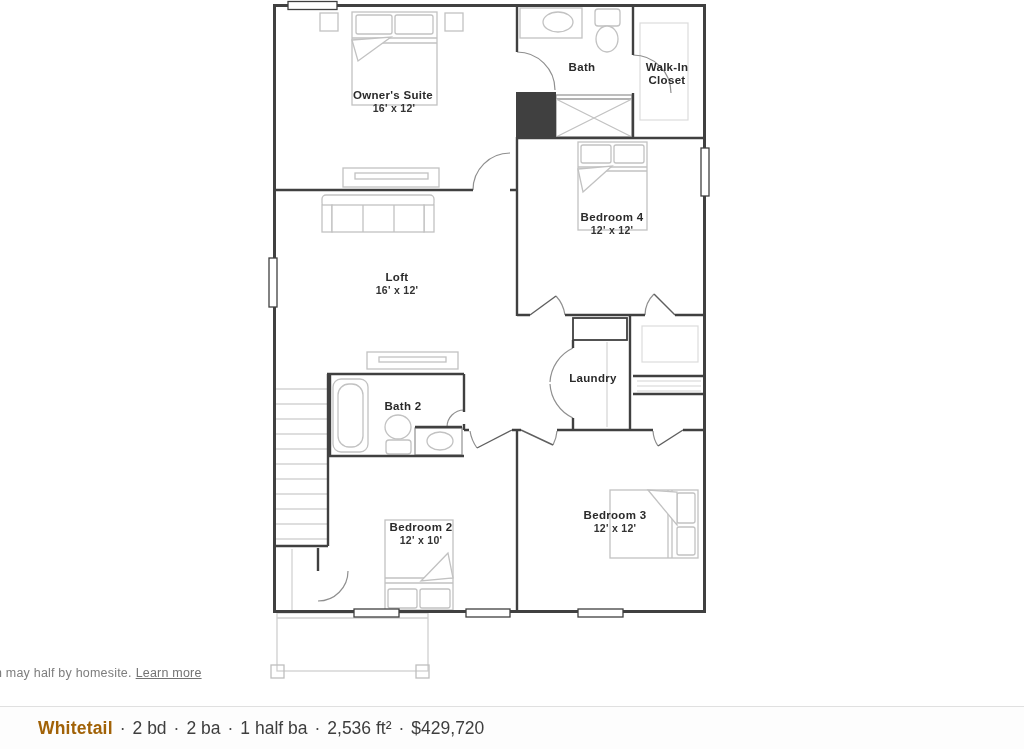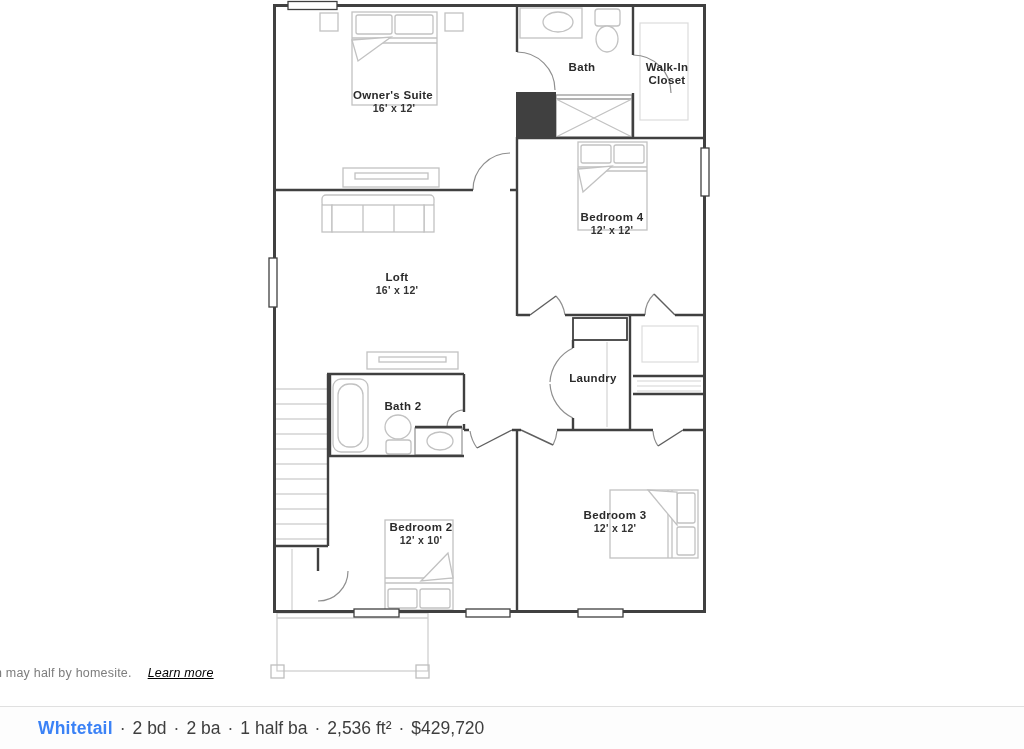--- a/index.html
+++ b/index.html
@@ -10,28 +10,28 @@
   }
   .stage{position:absolute;inset:0;}
   svg.plan{position:absolute;left:0;top:0;}
   svg text{font-family:"Liberation Sans","DejaVu Sans",sans-serif;fill:#2a2a2a;}
   .room-name{font-size:11.5px;font-weight:bold;letter-spacing:.3px;}
   .room-dims{font-size:10.5px;font-weight:bold;letter-spacing:.3px;fill:#333;}
   .disclaimer{
     position:absolute;top:666px;left:-5px;white-space:nowrap;
     font-size:12.5px;color:#7d7d7d;letter-spacing:.2px;
   }
-  .disclaimer a{color:#000000;text-decoration:underline;cursor:pointer;margin-left:16px;font-style:italic;}
+  .disclaimer a{color:#737373;text-decoration:underline;cursor:pointer;margin-left:4px;}
   .listing-bar{
     position:absolute;left:0;top:706px;width:100%;height:43px;
     box-sizing:border-box;border-top:1px solid #e0e0e0;background:#fdfdfd;
     display:flex;align-items:center;gap:7px;padding-left:38px;
     font-size:17.5px;color:#3e3e3e;white-space:nowrap;
   }
-  .listing-bar .plan-name{font-weight:bold;color:#3b82f6;letter-spacing:.2px;}
+  .listing-bar .plan-name{font-weight:bold;color:#a16207;letter-spacing:.2px;}
   .listing-bar .dot{color:#4a4a4a;}
 </style>
 </head>
 <body>
 
 <div class="stage">
 
   <svg class="plan" width="1024" height="690" viewBox="0 0 1024 690">
 
     <g stroke="#cfcfcf" fill="none" stroke-width="1.3">

